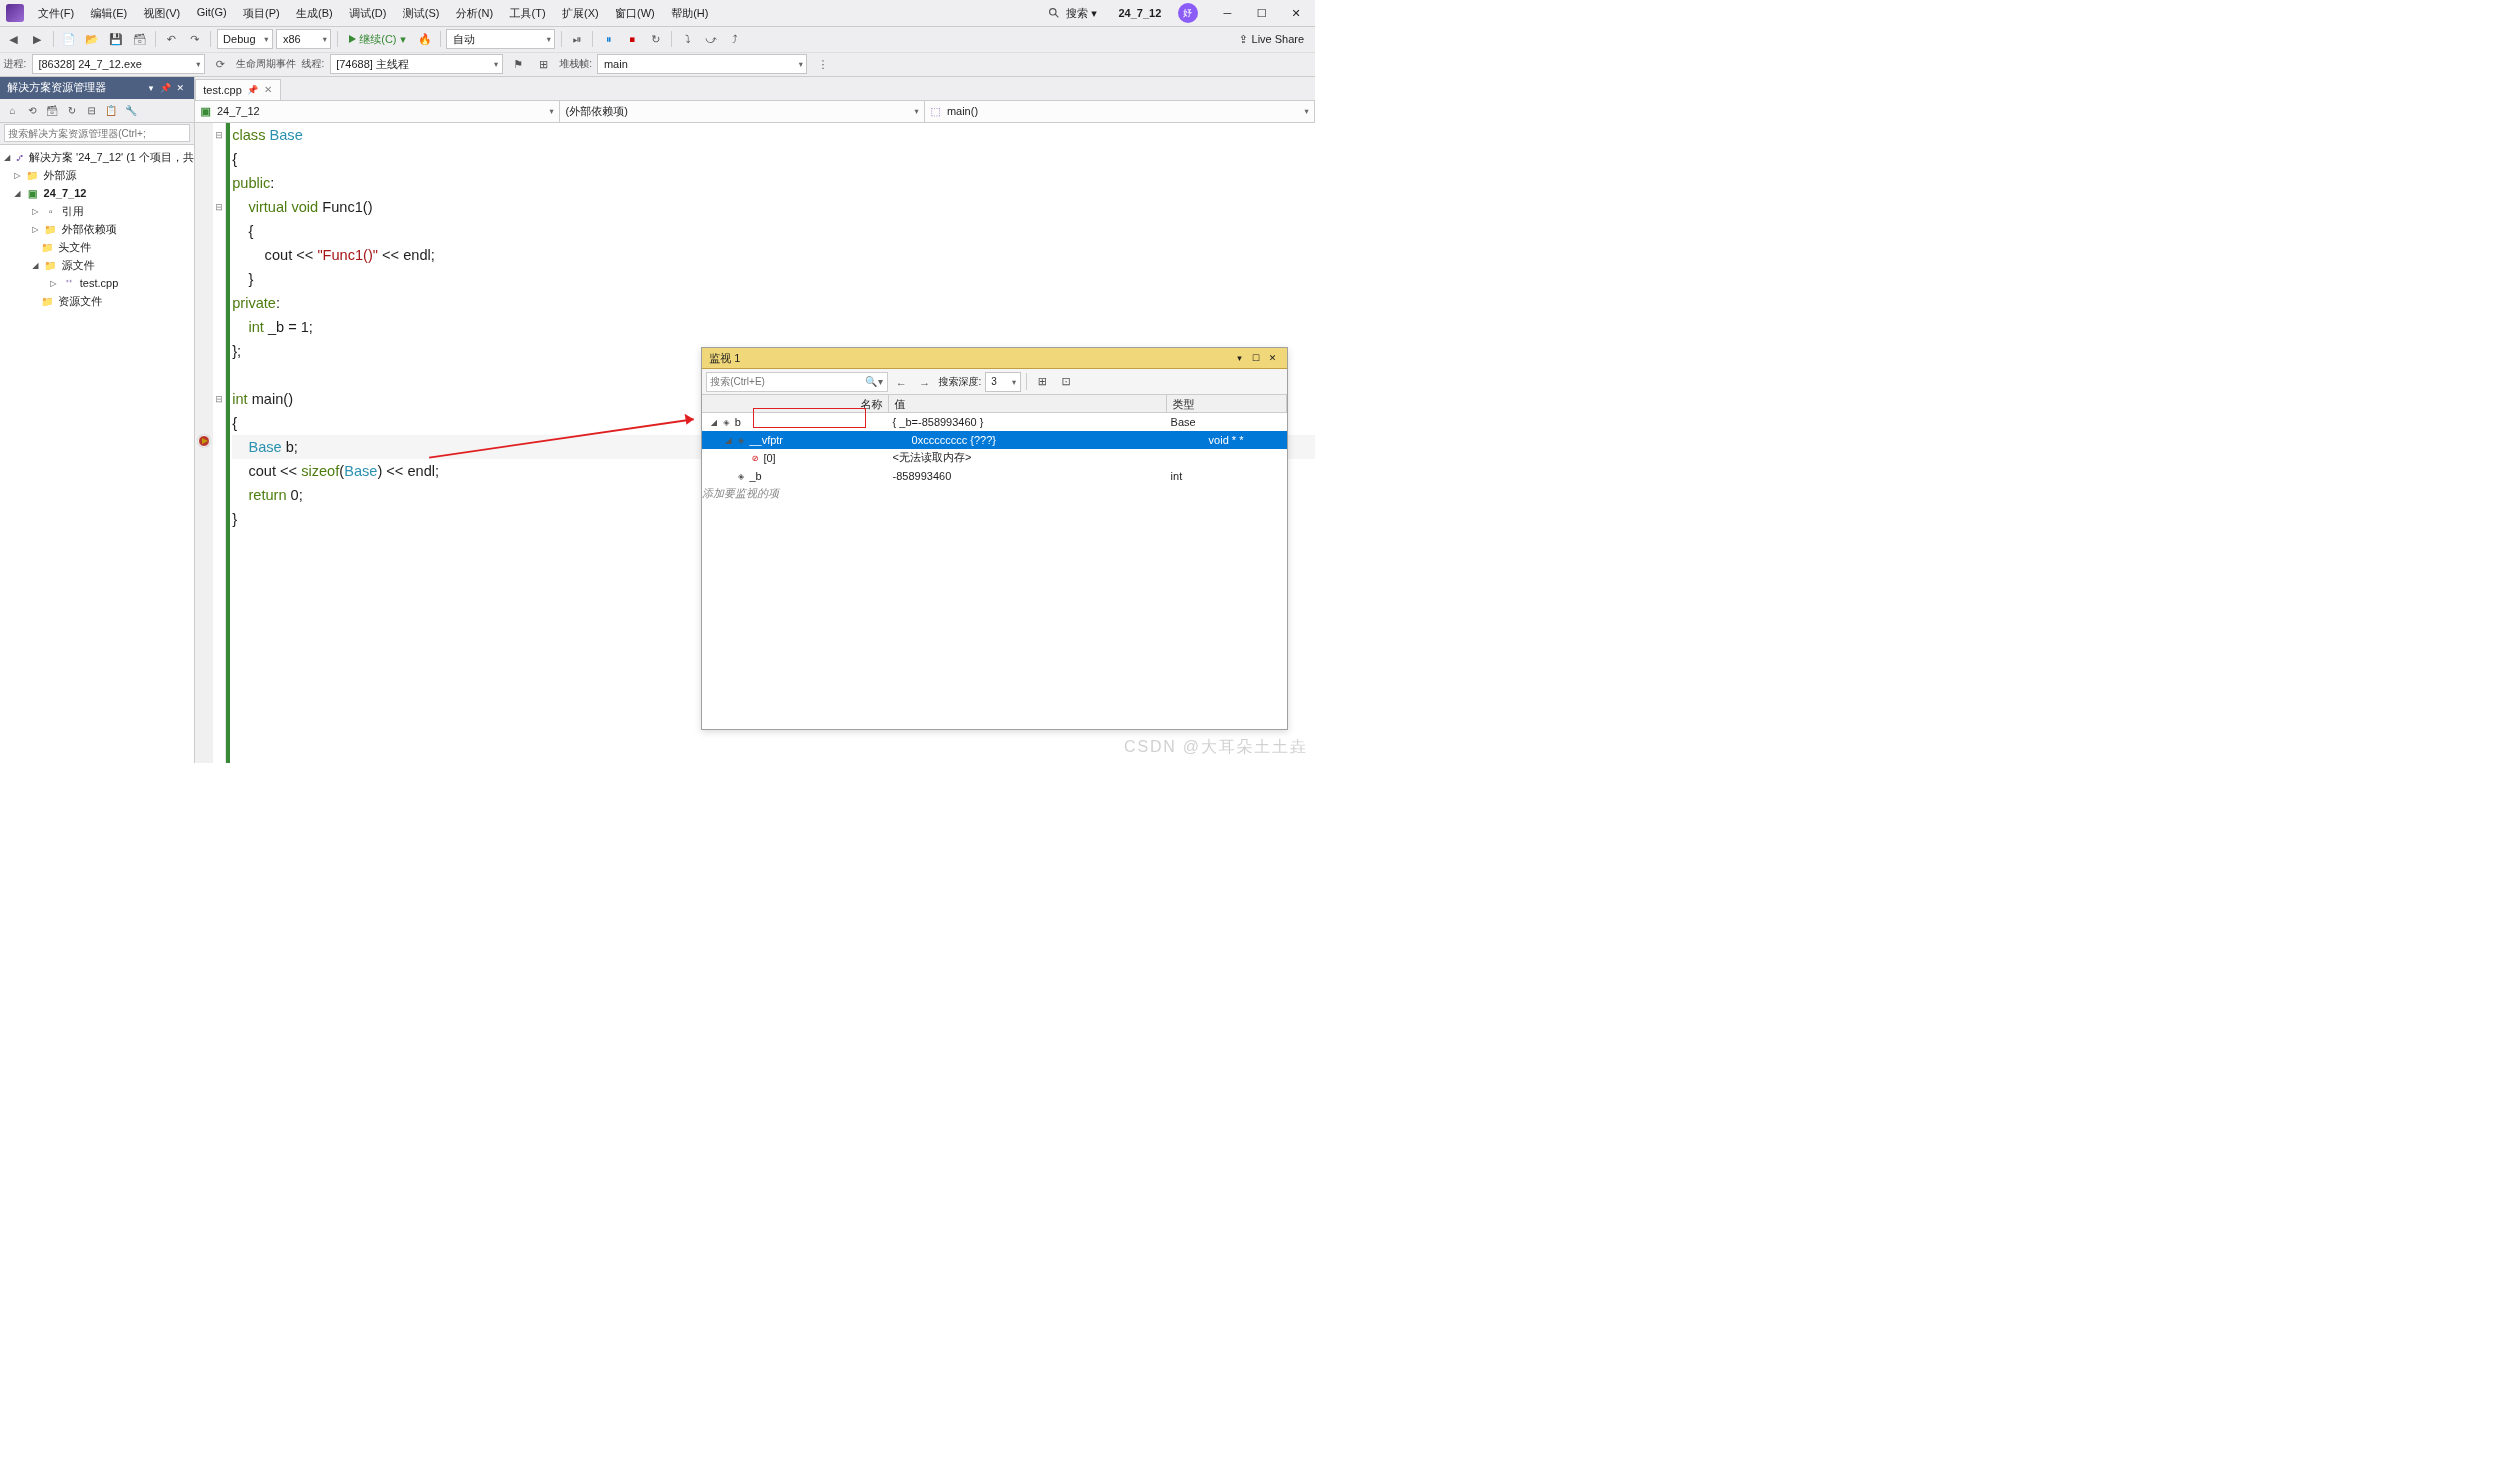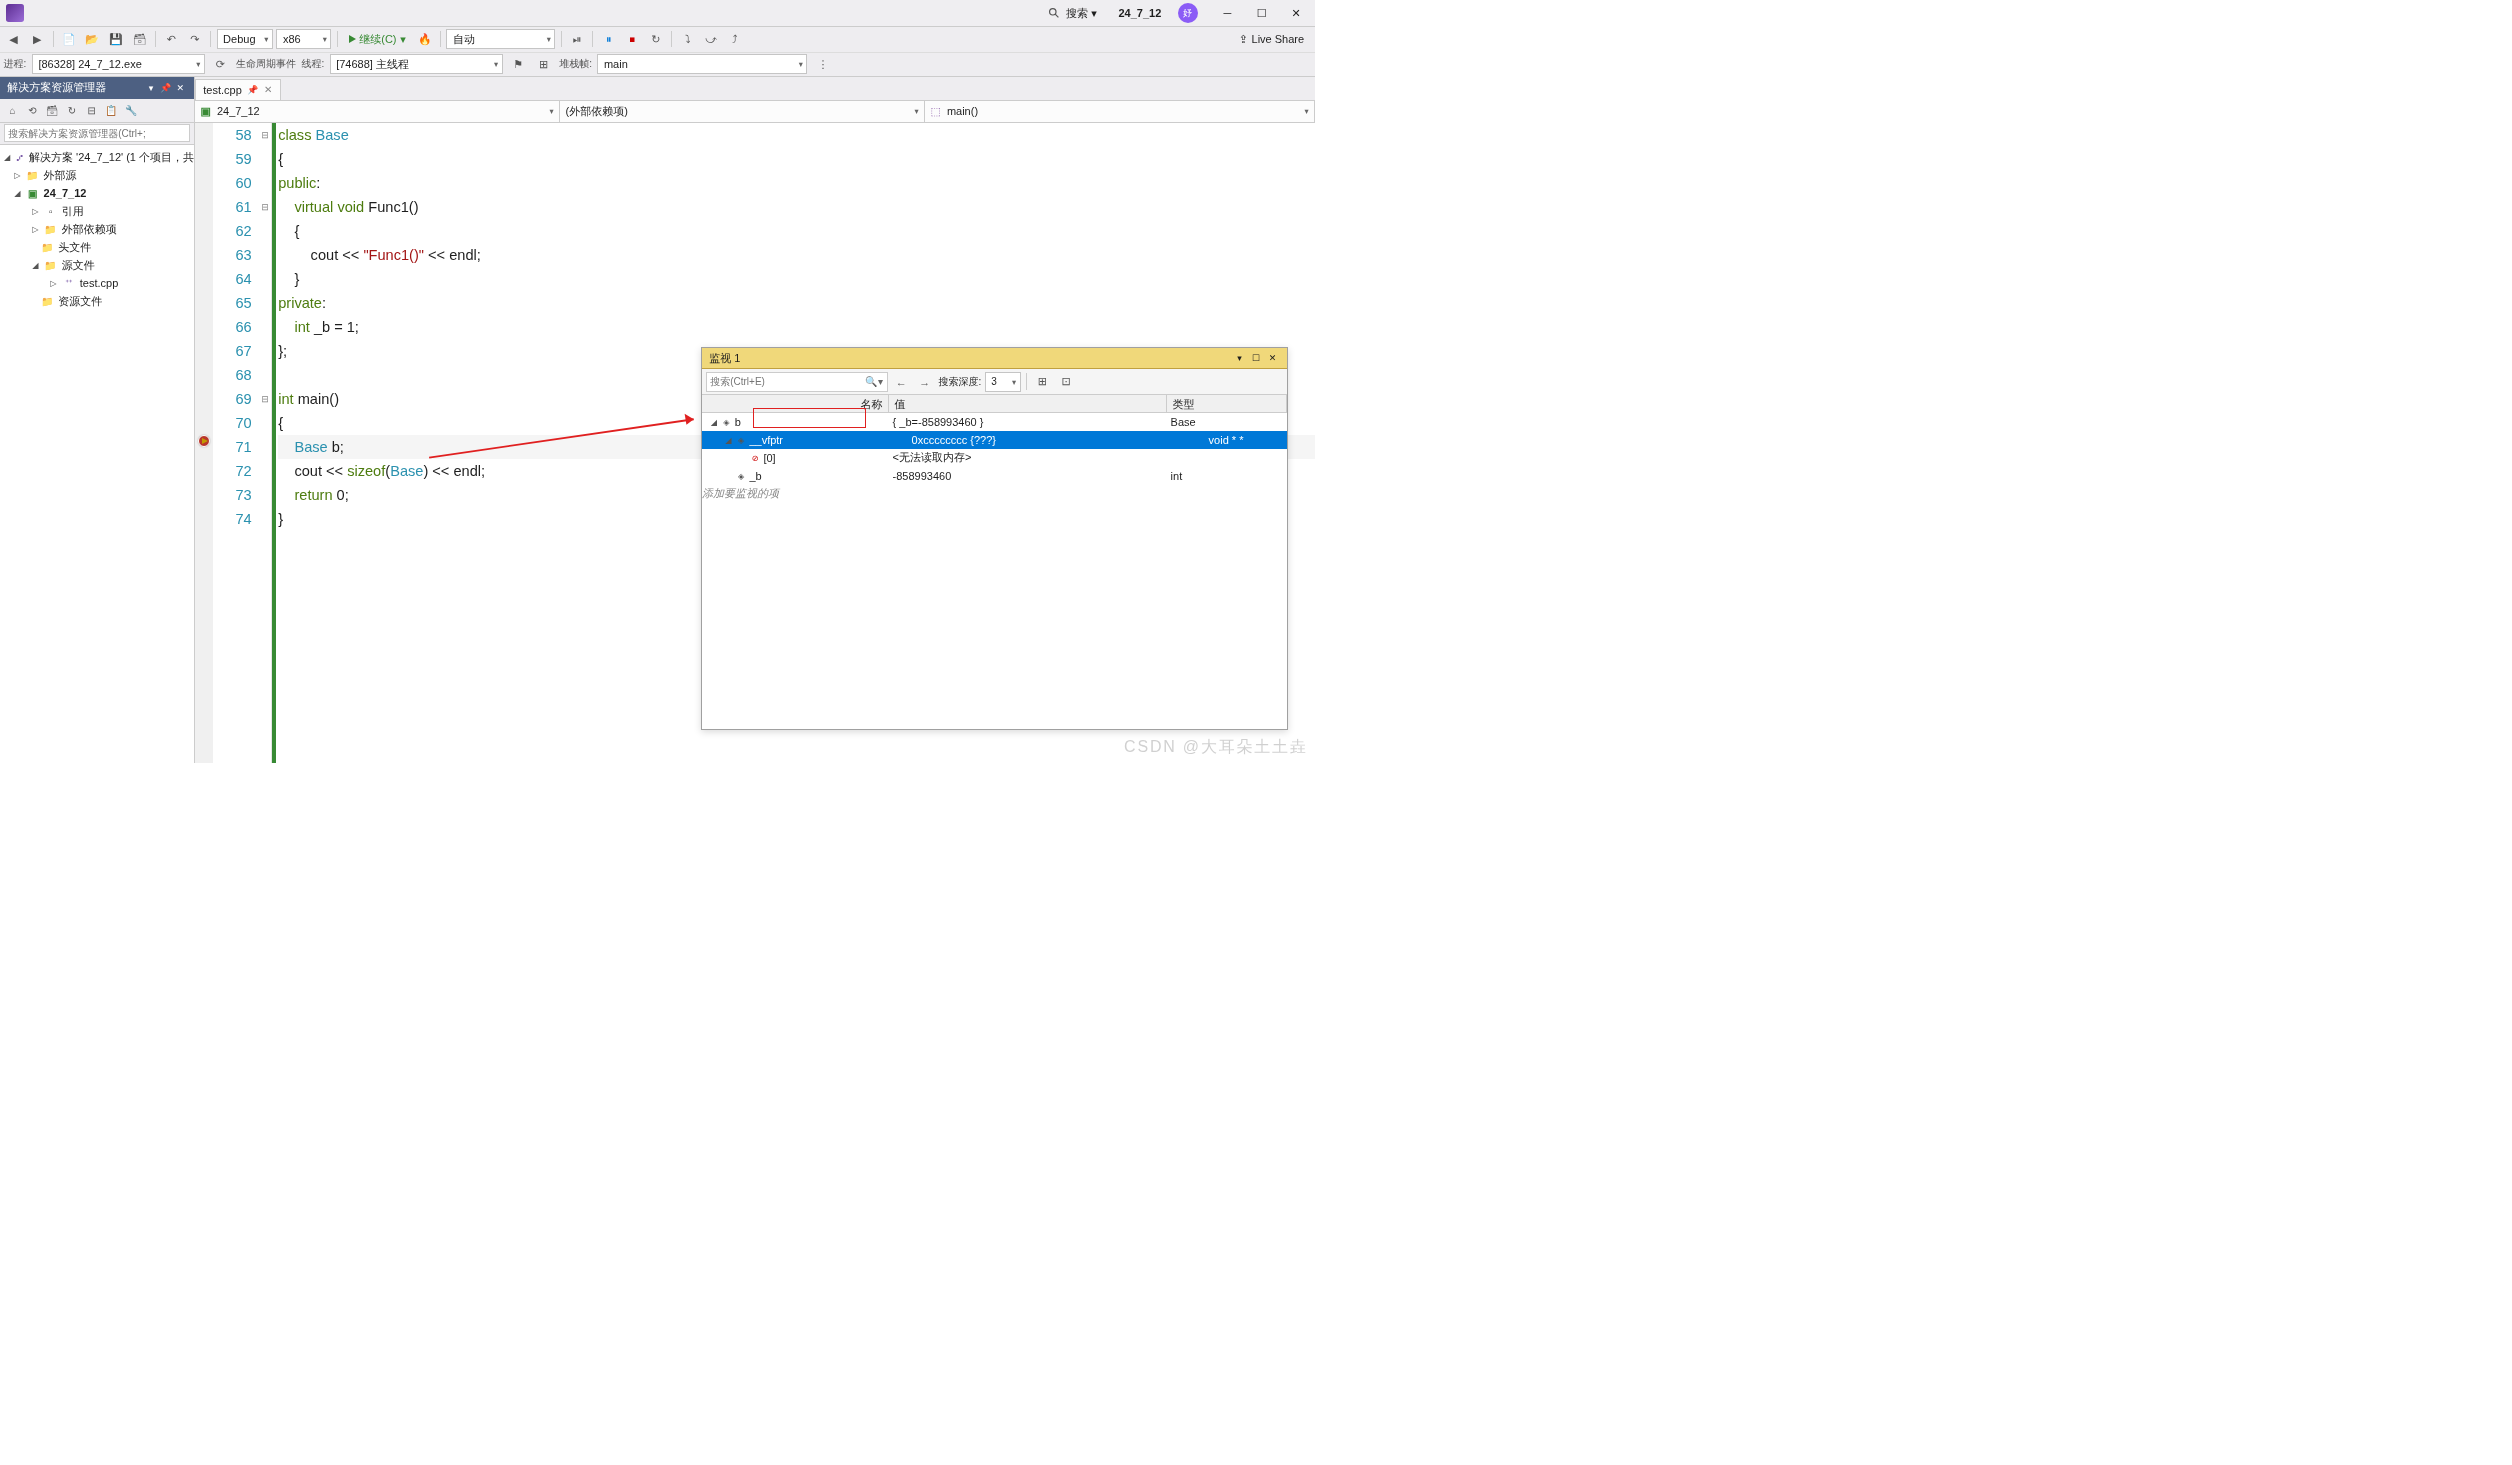--- a/index.html
+++ b/index.html
@@ -115,20 +115,35 @@
 .red-arrow polygon { fill: #e02020; }
 
 
 .watermark { position: absolute; right: 7.3px; bottom: 5.5px; font-size: 16px; color: rgba(120,120,120,.35); font-weight: 400; pointer-events: none; letter-spacing: 1.8px; }
 </style>
 </head>
 <body>
 
 <div class="titlebar">
   <div class="vs-logo"></div>
+  <div class="menu-items">
+    <div class="menu-item">文件(F)</div>
+    <div class="menu-item">编辑(E)</div>
+    <div class="menu-item">视图(V)</div>
+    <div class="menu-item">Git(G)</div>
+    <div class="menu-item">项目(P)</div>
+    <div class="menu-item">生成(B)</div>
+    <div class="menu-item">调试(D)</div>
+    <div class="menu-item">测试(S)</div>
+    <div class="menu-item">分析(N)</div>
+    <div class="menu-item">工具(T)</div>
+    <div class="menu-item">扩展(X)</div>
+    <div class="menu-item">窗口(W)</div>
+    <div class="menu-item">帮助(H)</div>
+  </div>
   <div class="titlebar-right">
     <div class="search-title">
       <svg class="search-icon-svg" viewBox="0 0 16 16">
           <circle cx="6" cy="6" r="4" fill="none" stroke="#555" stroke-width="1.5"></circle>
           <line x1="9" y1="9" x2="13" y2="13" stroke="#555" stroke-width="1.5"></line>
         </svg>
       <span>搜索 ▾</span>
     </div>
     <div class="proj-title">24_7_12</div>
     <div class="user-badge">妤</div>
@@ -306,39 +321,20 @@
           <div style="height:24px"></div>
           <div style="height:24px"></div>
           <div style="height:24px"></div>
           <div style="height:24px"></div>
           <div style="height:24px">
             <div class="bp bp-arrow"></div>
           </div>
           <div style="height:24px"></div>
           <div style="height:24px"></div>
           <div style="height:24px"></div>
-        </div>
-      <div class="linenums" id="linenums">
-          <div>58</div>
-          <div>59</div>
-          <div>60</div>
-          <div>61</div>
-          <div>62</div>
-          <div>63</div>
-          <div>64</div>
-          <div>65</div>
-          <div>66</div>
-          <div>67</div>
-          <div>68</div>
-          <div>69</div>
-          <div>70</div>
-          <div>71</div>
-          <div>72</div>
-          <div>73</div>
-          <div>74</div>
         </div>
       <div class="fold-col" id="foldcol">
           <div>⊟</div>
           <div>&nbsp;</div>
           <div>&nbsp;</div>
           <div>⊟</div>
           <div>&nbsp;</div>
           <div>&nbsp;</div>
           <div>&nbsp;</div>
           <div>&nbsp;</div>

